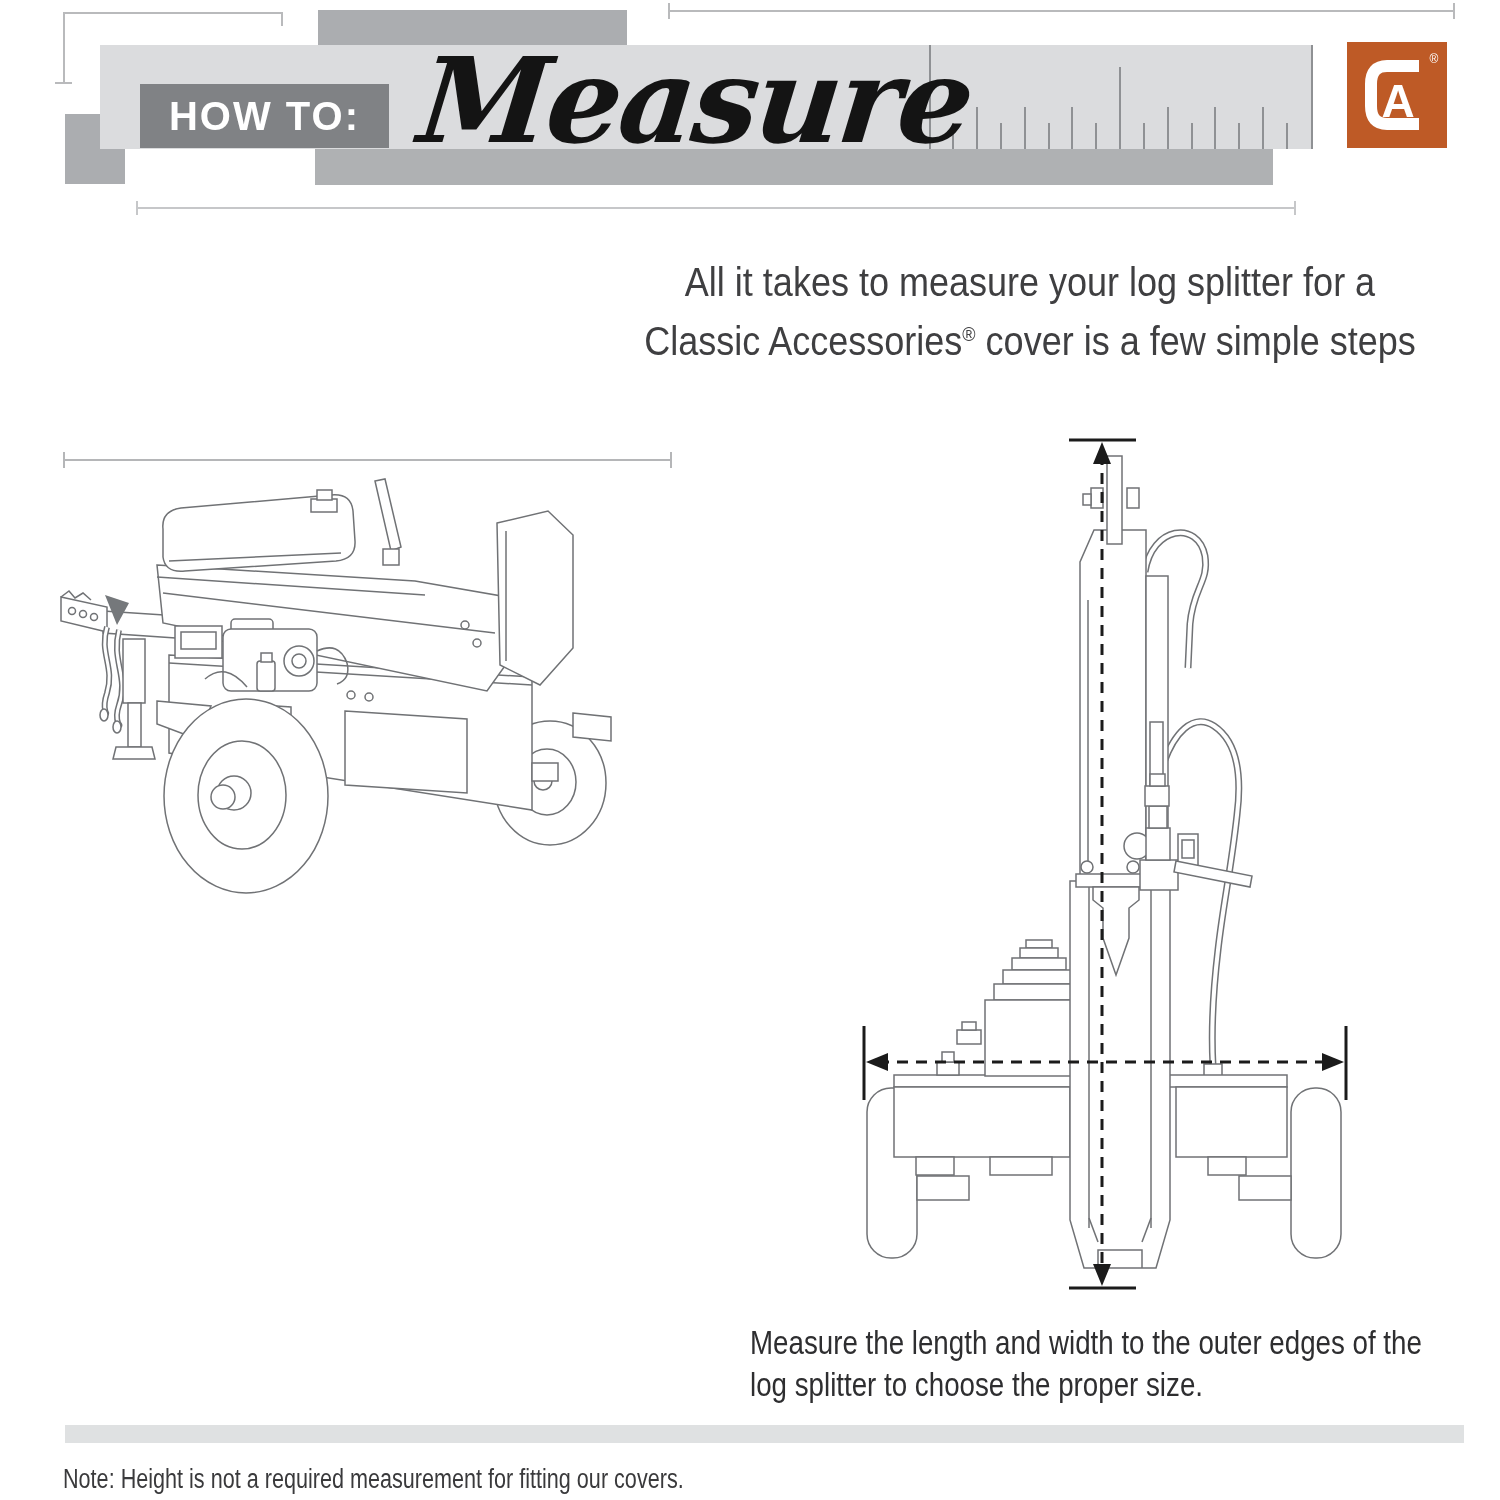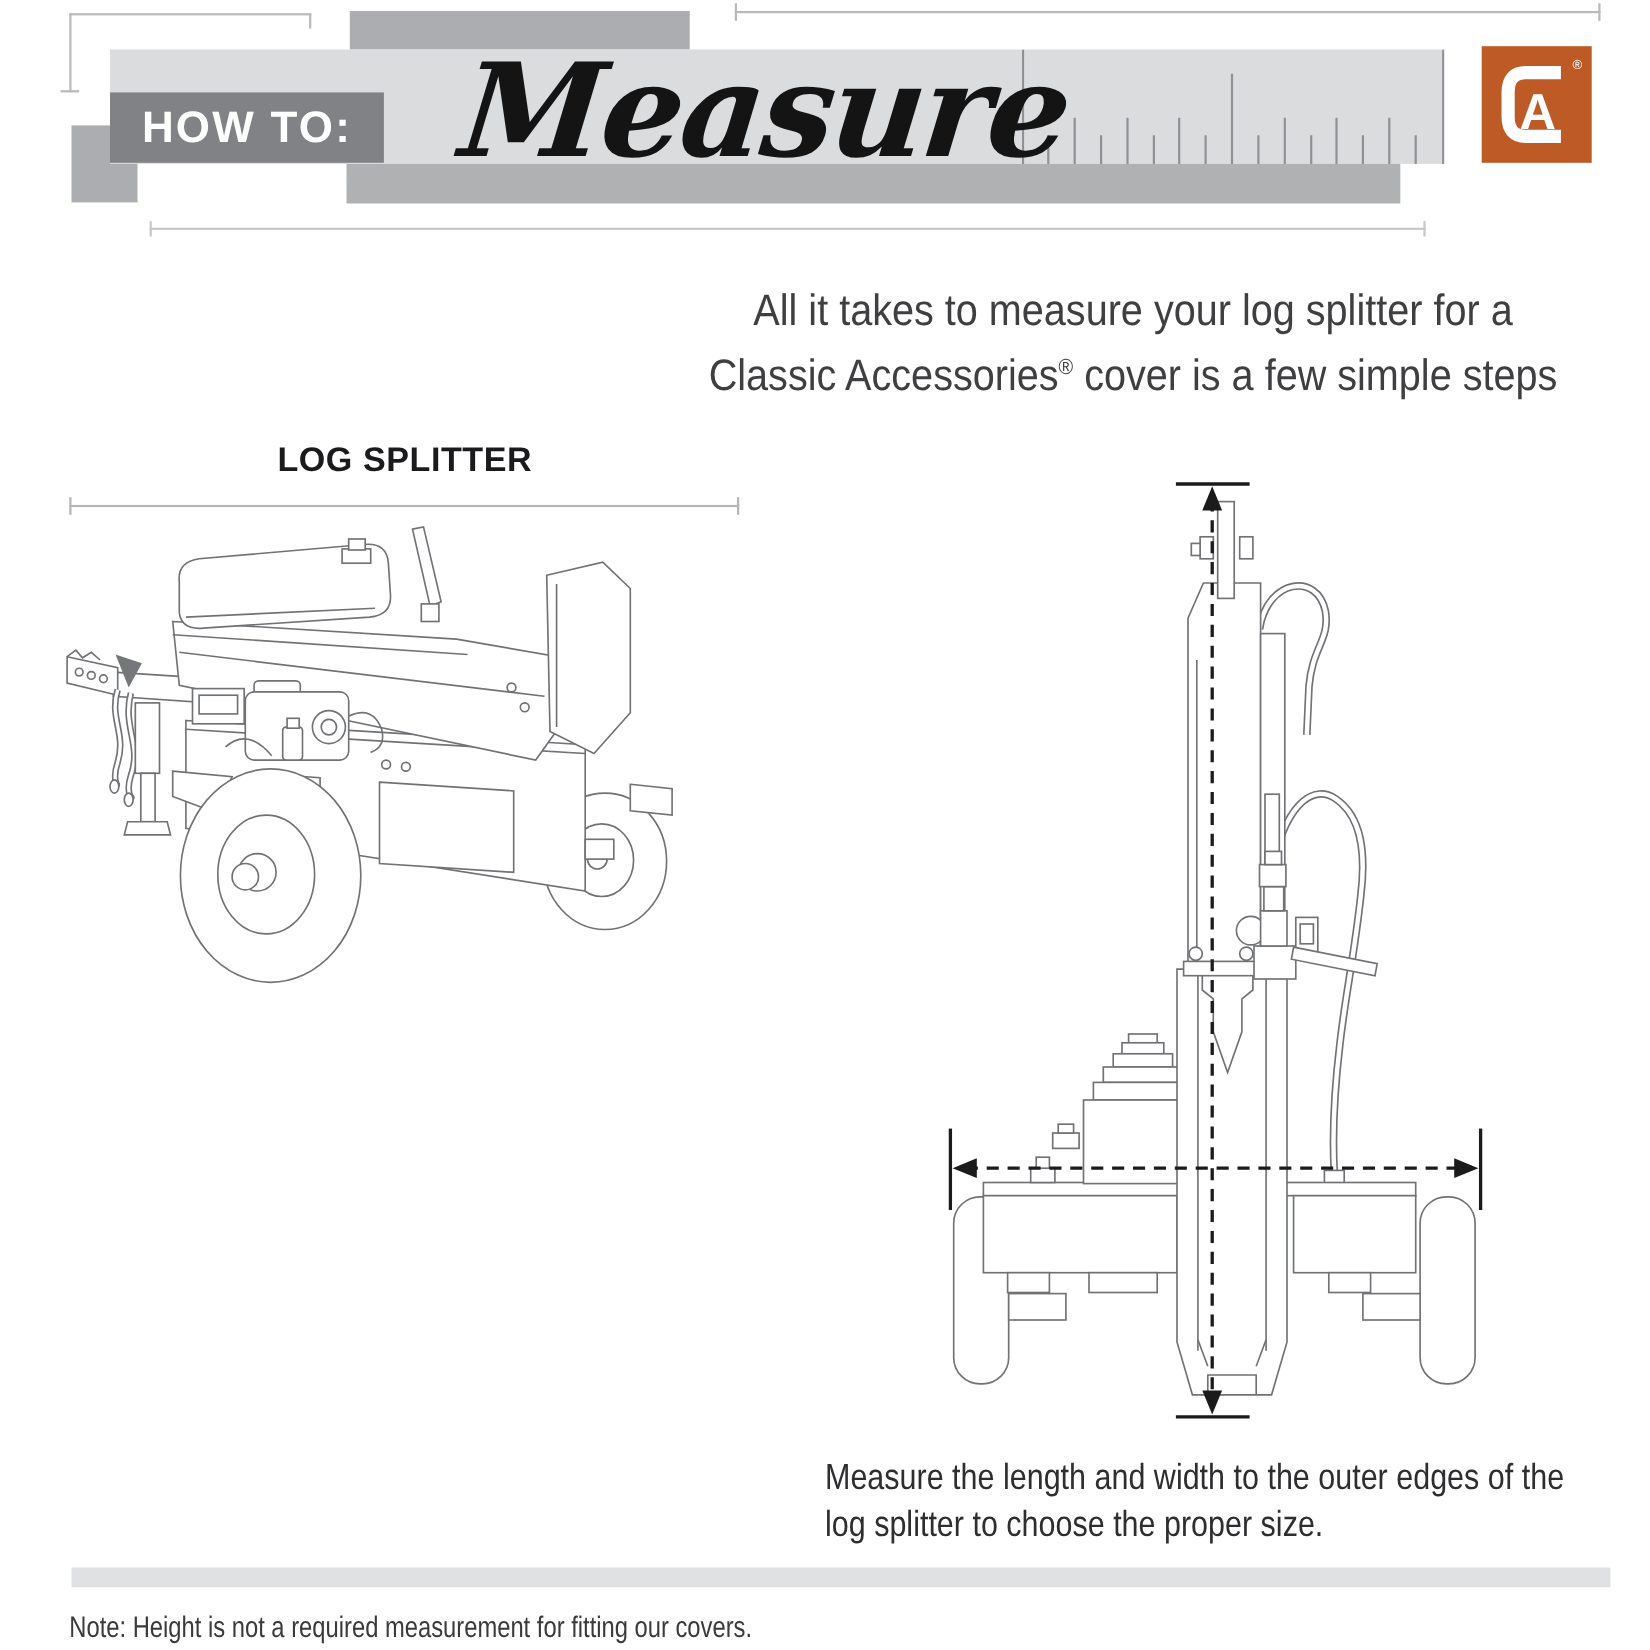--- a/index.html
+++ b/index.html
@@ -6,21 +6,21 @@
   #canvas{position:relative;width:1500px;height:1500px;background:#ffffff;overflow:hidden;
           font-family:"Liberation Sans",sans-serif;color:#3a3a3c;}
   .abs{position:absolute;}
 
   
   .dimline{background:#b9babc;}
   .rect-med{background:#abadb0;}
   .band-light{background:#dbdcde;}
   .band-dark{background:#afb1b3;}
 
-  .kicker-box{background:#808285;display:flex;align-items:center;justify-content:center;}
+  .kicker-box{background:#808285;display:flex;align-items:center;justify-content:center;margin-left:40px;}
   .kicker-text{color:#ffffff;font-weight:bold;font-size:40px;letter-spacing:2px;}
 
   .title-script{font-family:"DejaVu Serif",serif;font-style:italic;font-weight:bold;
                 font-size:118px;color:#141414;letter-spacing:-3px;transform:skewX(-6deg);
                 white-space:nowrap;line-height:1;}
 
   .logo-box{background:#be5a26;}
 
   .intro{width:940px;text-align:center;font-size:40px;line-height:52px;color:#3f3f41;
          transform:scaleX(0.9);transform-origin:center;white-space:nowrap;}
@@ -98,21 +98,20 @@
 
   <div class="abs dimline" style="left:136px;top:207px;width:1160px;height:2px;background:#c6c7c9;"></div>
   <div class="abs" style="left:136px;top:201px;width:2px;height:14px;background:#c6c7c9;"></div>
   <div class="abs" style="left:1294px;top:201px;width:2px;height:14px;background:#c6c7c9;"></div>
 
   <div class="abs intro" style="left:560px;top:256px;">
     <div>All it takes to measure your log splitter for a</div>
     <div><span>Classic Accessories</span><sup>®</sup><span> cover is a few simple steps</span></div>
   </div>
 
-  <div class="abs diagram-label" style="left:63px;top:400px;">LOG SPLITTER</div>
   <div class="abs" style="left:63px;top:459px;width:609px;height:2px;background:#b5b6b8;"></div>
   <div class="abs" style="left:63px;top:452px;width:2px;height:16px;background:#b5b6b8;"></div>
   <div class="abs" style="left:670px;top:452px;width:2px;height:16px;background:#b5b6b8;"></div>
 
   <svg class="abs" style="left:45px;top:465px;" width="620" height="440" viewBox="0 0 620 440">
 
     <path class="shp" d="M58,146 L320,163 L320,186 L58,168 Z"></path>
     <path class="shp" d="M16,132 L62,142 L62,167 L16,156 Z"></path>
     <path class="ln" d="M16,132 L24,126 L30,133 L38,128 L46,135"></path>
     <circle class="shp" cx="27" cy="146" r="3.5"></circle>

